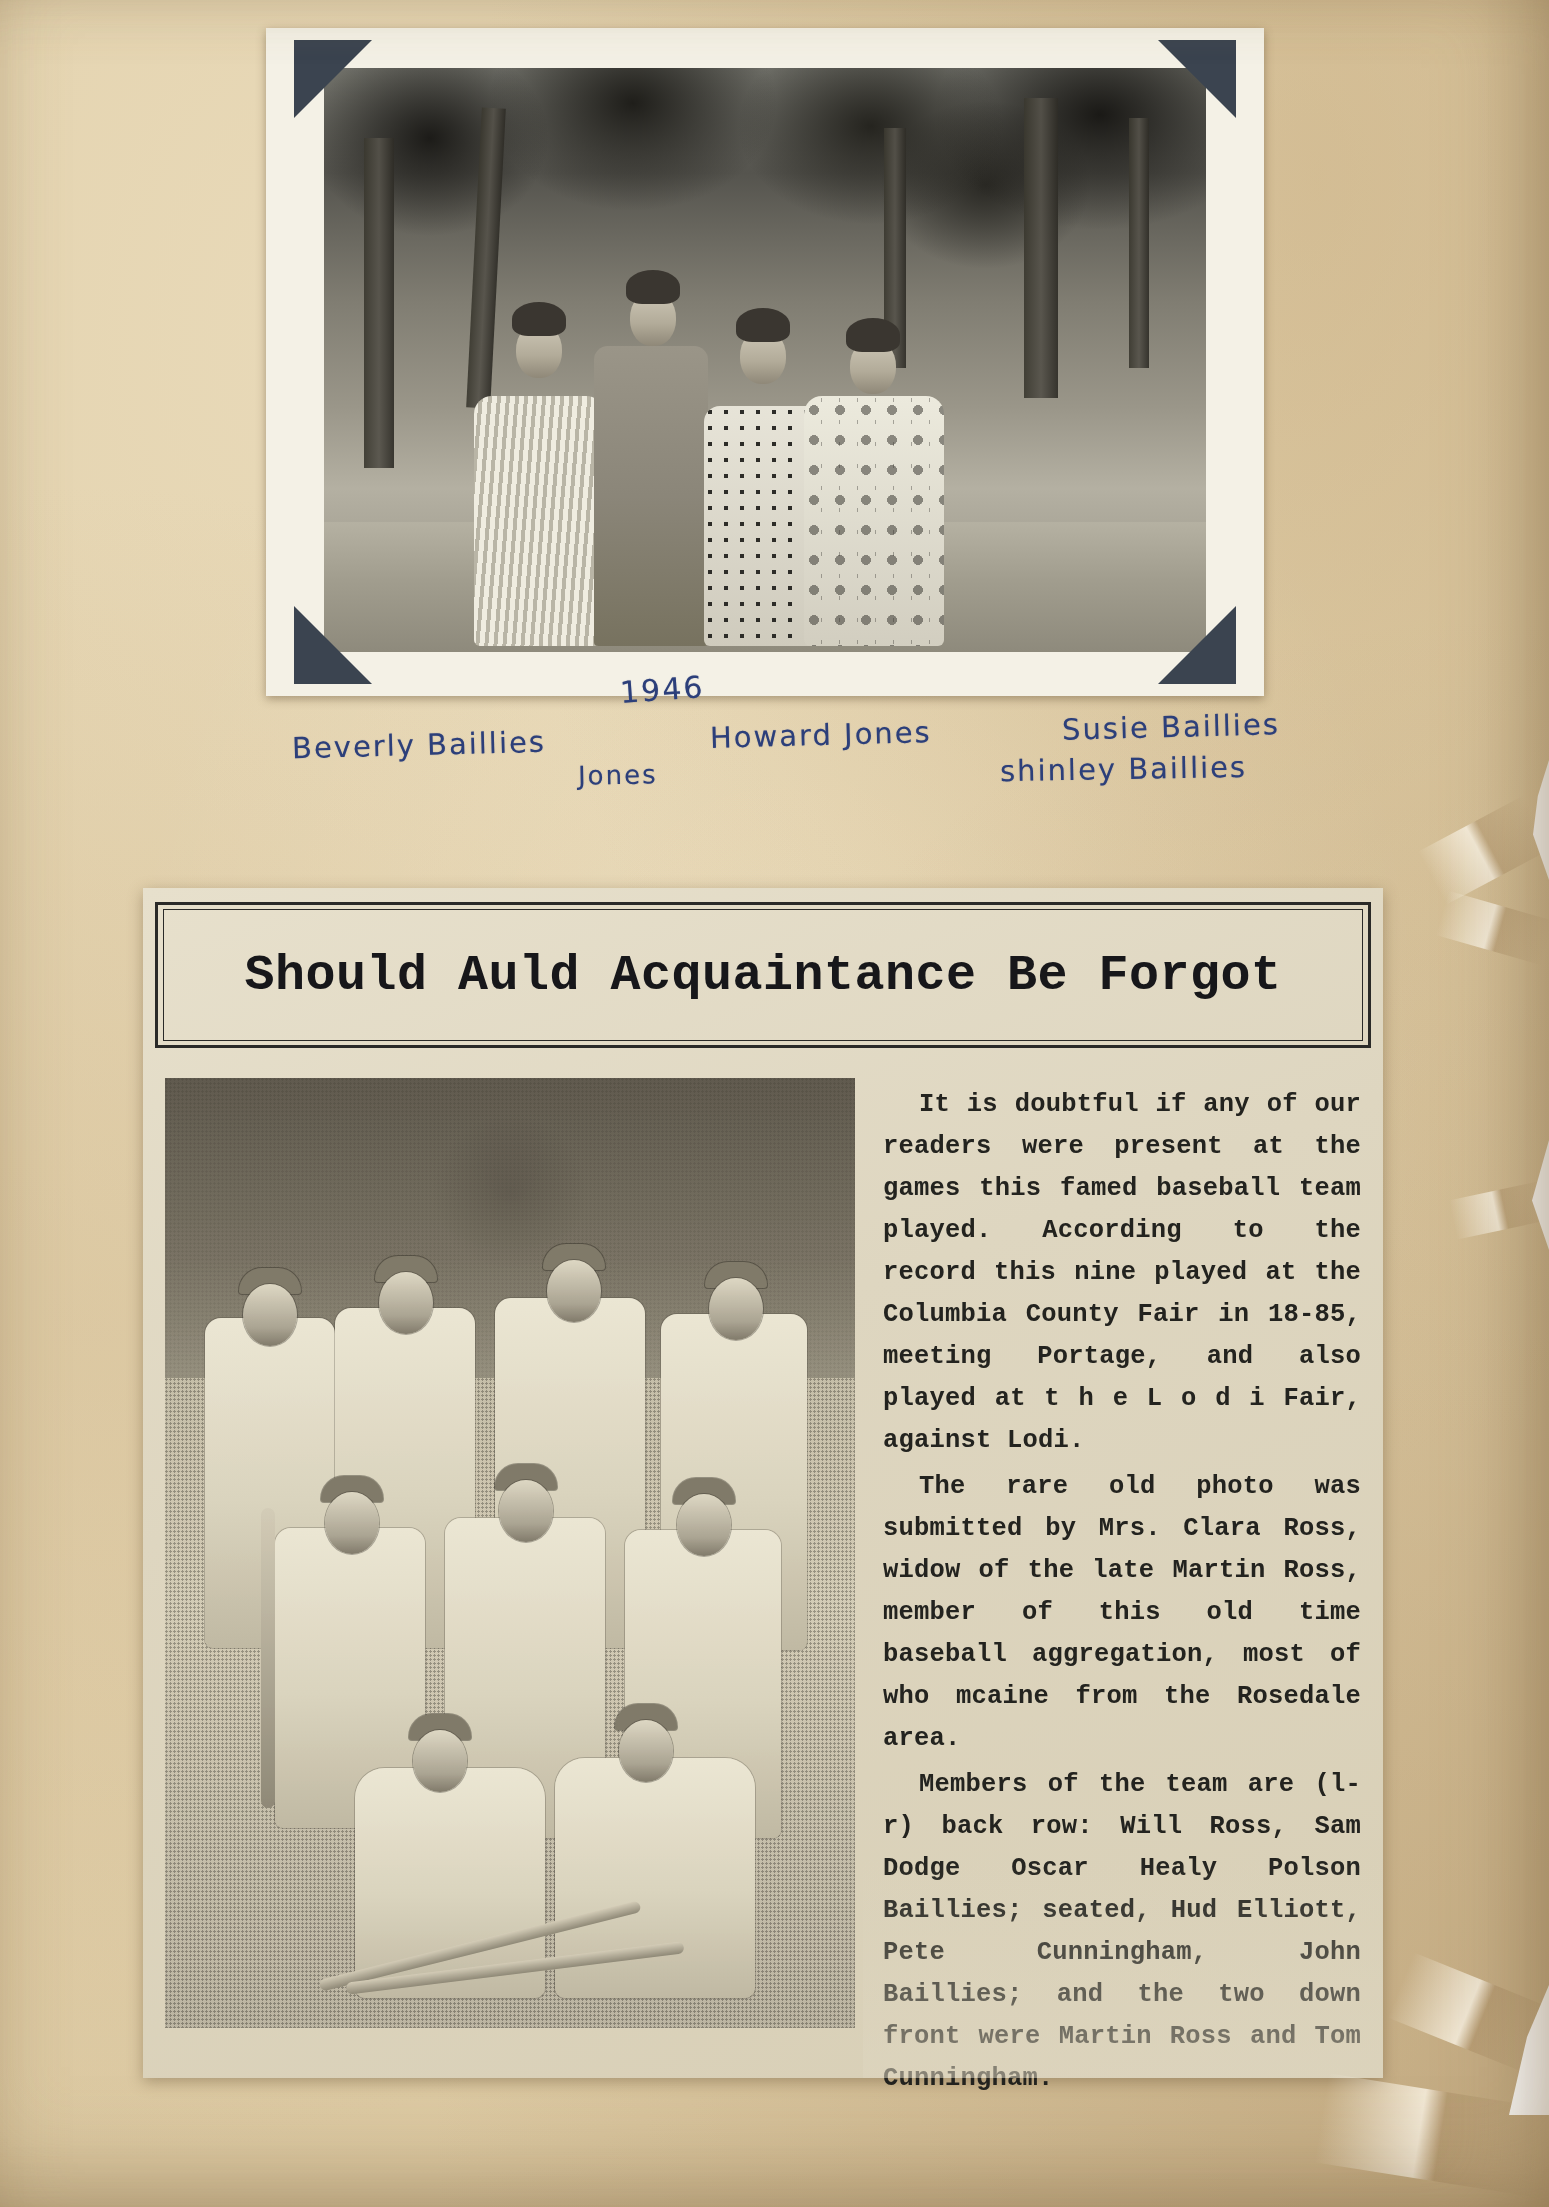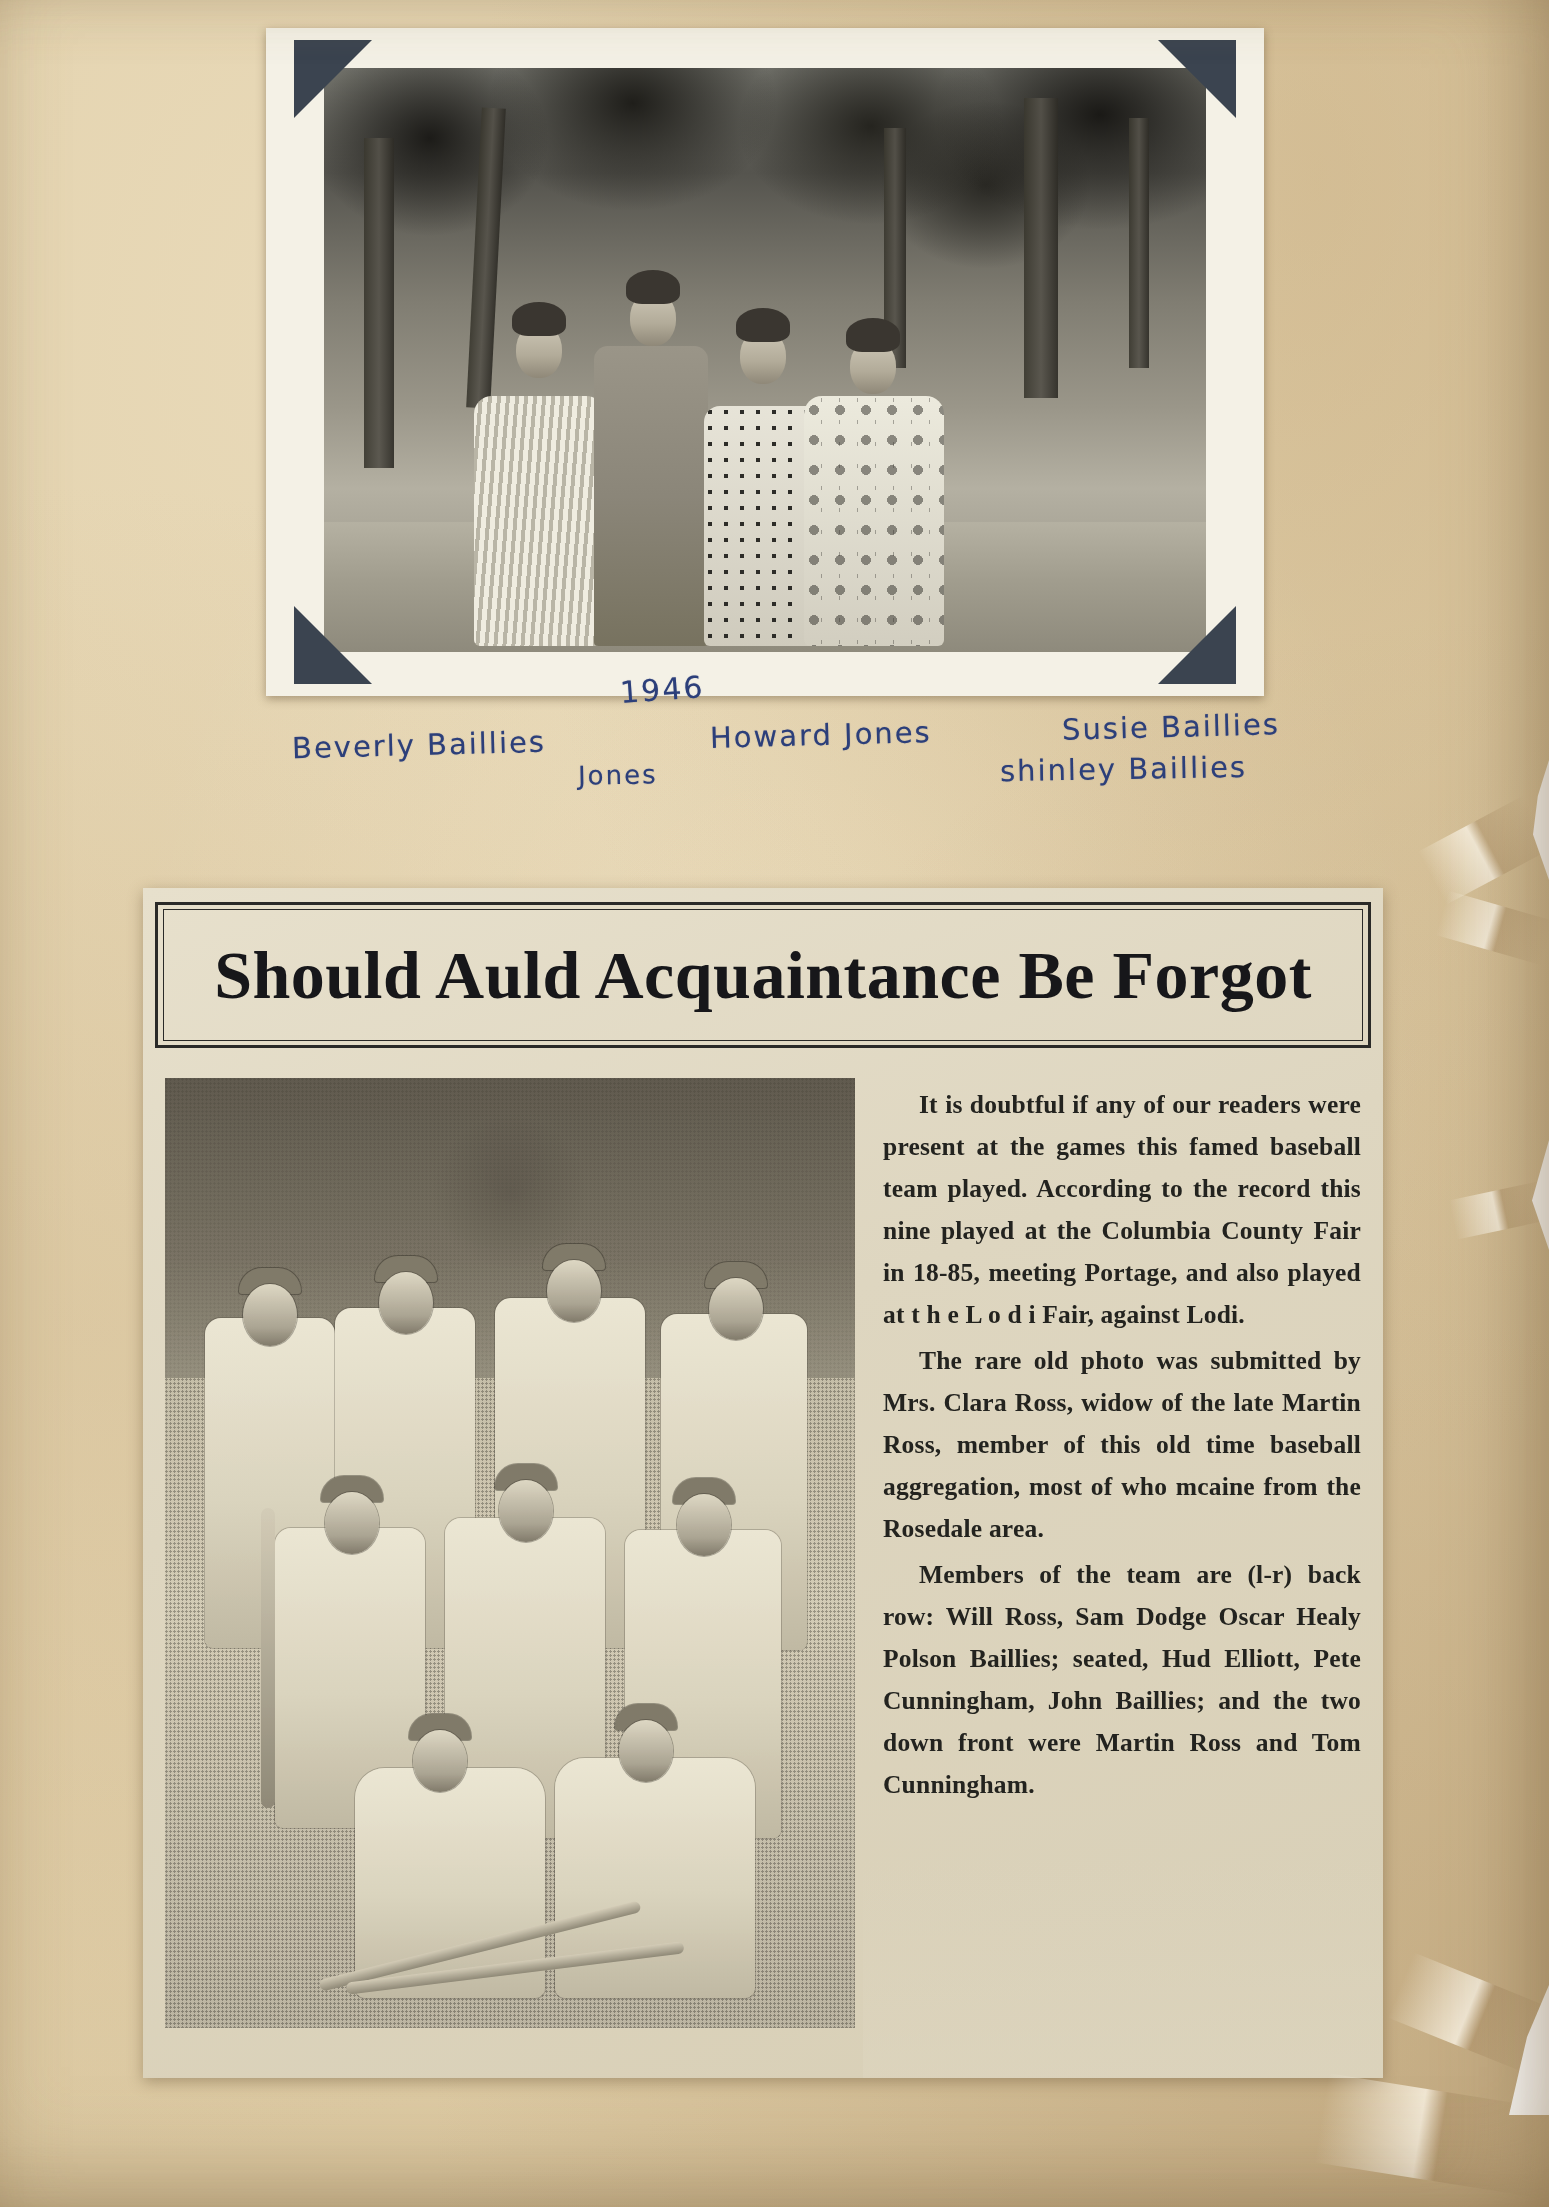--- a/index.html
+++ b/index.html
@@ -209,22 +209,22 @@
     justify-content: center;
   }
   .headline-box::after {
     content: "";
     position: absolute;
     left: 5px; right: 5px; top: 4px; bottom: 4px;
     border: 1px solid #2a2a28;
     pointer-events: none;
   }
   #headline {
-    font-family: Liberation Serif, serif;
-    font-size: 68px;
+    font-family: Liberation Mono, monospace;
+    font-size: 50px;
     font-weight: 700;
     color: #17171a;
     letter-spacing: 0.5px;
     white-space: nowrap;
     text-align: center;
   }
   
   #clip-photo {
     position: absolute;
     left: 22px;
@@ -279,21 +279,21 @@
     background: linear-gradient(180deg, #cfc8b4, #8e8877);
     border-radius: 6px;
   }
   
   #article {
     position: absolute;
     left: 740px;
     top: 196px;
     width: 478px;
     color: #23231f;
-    font-family: Liberation Serif, serif;
+    font-family: Liberation Mono, monospace;
     font-size: 25.5px;
     line-height: 42px;
     text-align: justify;
     letter-spacing: 0.2px;
     font-weight: 600;
   }
   #article p {
     margin: 0 0 0 0;
     text-indent: 36px;
   }

